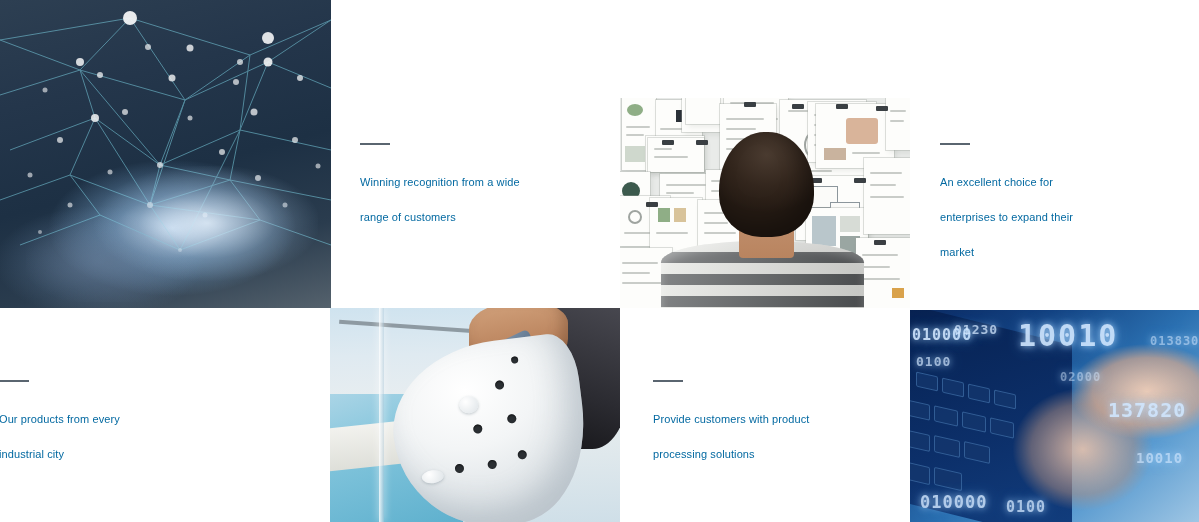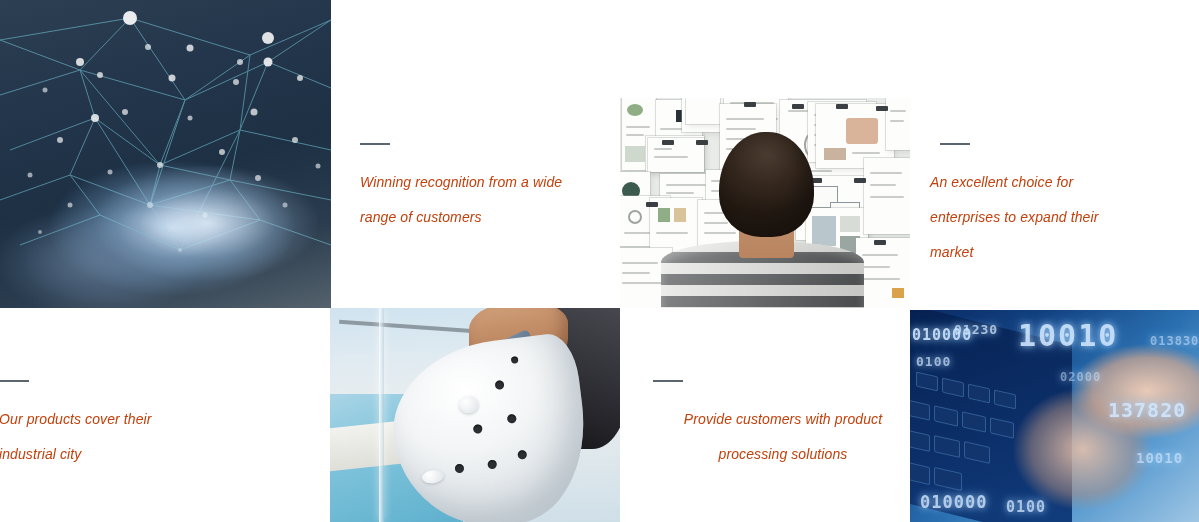--- a/index.html
+++ b/index.html
@@ -15,27 +15,26 @@
   .cell { position:absolute; overflow:hidden; }
 
   
   .text-cell { background:#ffffff; }
   .divider {
     width:30px; height:2px; background:#5a6570;
     position:absolute;
   }
   .caption {
     position:absolute;
-    font-size:14px;
+    font-size:11px;
     line-height:35px;
-    color:#c2410c;
+    color:#0369a1;
     letter-spacing:0.1px;
     font-weight:400;
     white-space:pre-line;
-    font-style:italic;
   }
 
   
   .img { position:absolute; overflow:hidden; }
 
   
   .tile-net {
     background:
       radial-gradient(ellipse 200px 110px at 52% 74%, rgba(215,235,255,.95) 0%, rgba(150,200,245,.45) 28%, rgba(60,110,160,0) 62%),
       radial-gradient(ellipse 150px 80px at 30% 85%, rgba(120,150,185,.55) 0%, rgba(40,60,90,0) 70%),
@@ -361,28 +360,28 @@
     <div class="pin" style="left:26px; top:104px;"></div>
     <div class="pin" style="left:254px; top:142px;"></div>
 
     <div class="body"></div>
     <div class="neck"></div>
     <div class="head"></div>
   </div>
 
   <div class="cell text-cell" style="left:910px; top:0px; width:289px; height:308px;">
     <div class="divider" style="left:30px; top:143px;"></div>
-    <div class="caption" style="left:20px; top:165px; width:250px;">An excellent choice for
+    <div class="caption" style="left:30px; top:165px; width:250px;">An excellent choice for
 enterprises to expand their
 market</div>
   </div>
 
   <div class="cell text-cell" style="left:0px; top:308px; width:330px; height:214px;">
     <div class="divider" style="left:-1px; top:72px;"></div>
-    <div class="caption" style="left:-1px; top:94px; width:270px;">Our products cover their
+    <div class="caption" style="left:-1px; top:94px; width:270px;">Our products from every
 industrial city</div>
   </div>
 
   <div class="cell img tile-prod" style="left:330px; top:308px; width:290px; height:214px;">
     <div class="pool"></div>
     <div class="deck"></div>
     <div class="rail"></div>
     <div class="glassbar"></div>
     <div class="arm"></div>
     <div class="pencil"></div>
@@ -394,21 +393,21 @@
       <div class="hole" style="left:56%; top:22%;"></div>
       <div class="hole" style="left:42%; top:44%;"></div>
       <div class="hole" style="left:60%; top:41%;"></div>
       <div class="hole" style="left:30%; top:64%;"></div>
       <div class="hole" style="left:47%; top:64%;"></div>
       <div class="hole" style="left:63%; top:61%;"></div>
       <div class="hole" style="left:66%; top:10%; width:7px; height:7px;"></div>
     </div>
   </div>
 
-  <div class="cell text-cell" style="left:620px; top:308px; width:290px; height:214px;text-align:center;">
+  <div class="cell text-cell" style="left:620px; top:308px; width:290px; height:214px;">
     <div class="divider" style="left:33px; top:72px;"></div>
     <div class="caption" style="left:33px; top:94px; width:260px;">Provide customers with product
 processing solutions</div>
   </div>
 
   <div class="cell img tile-data" style="left:910px; top:310px; width:289px; height:212px;">
     <div class="lap"></div>
     <div class="keys">
       <div class="key" style="left:6px;  top:64px;  width:22px; height:15px; transform:skewY(13deg);"></div>
       <div class="key" style="left:32px; top:70px;  width:22px; height:15px; transform:skewY(13deg);"></div>

